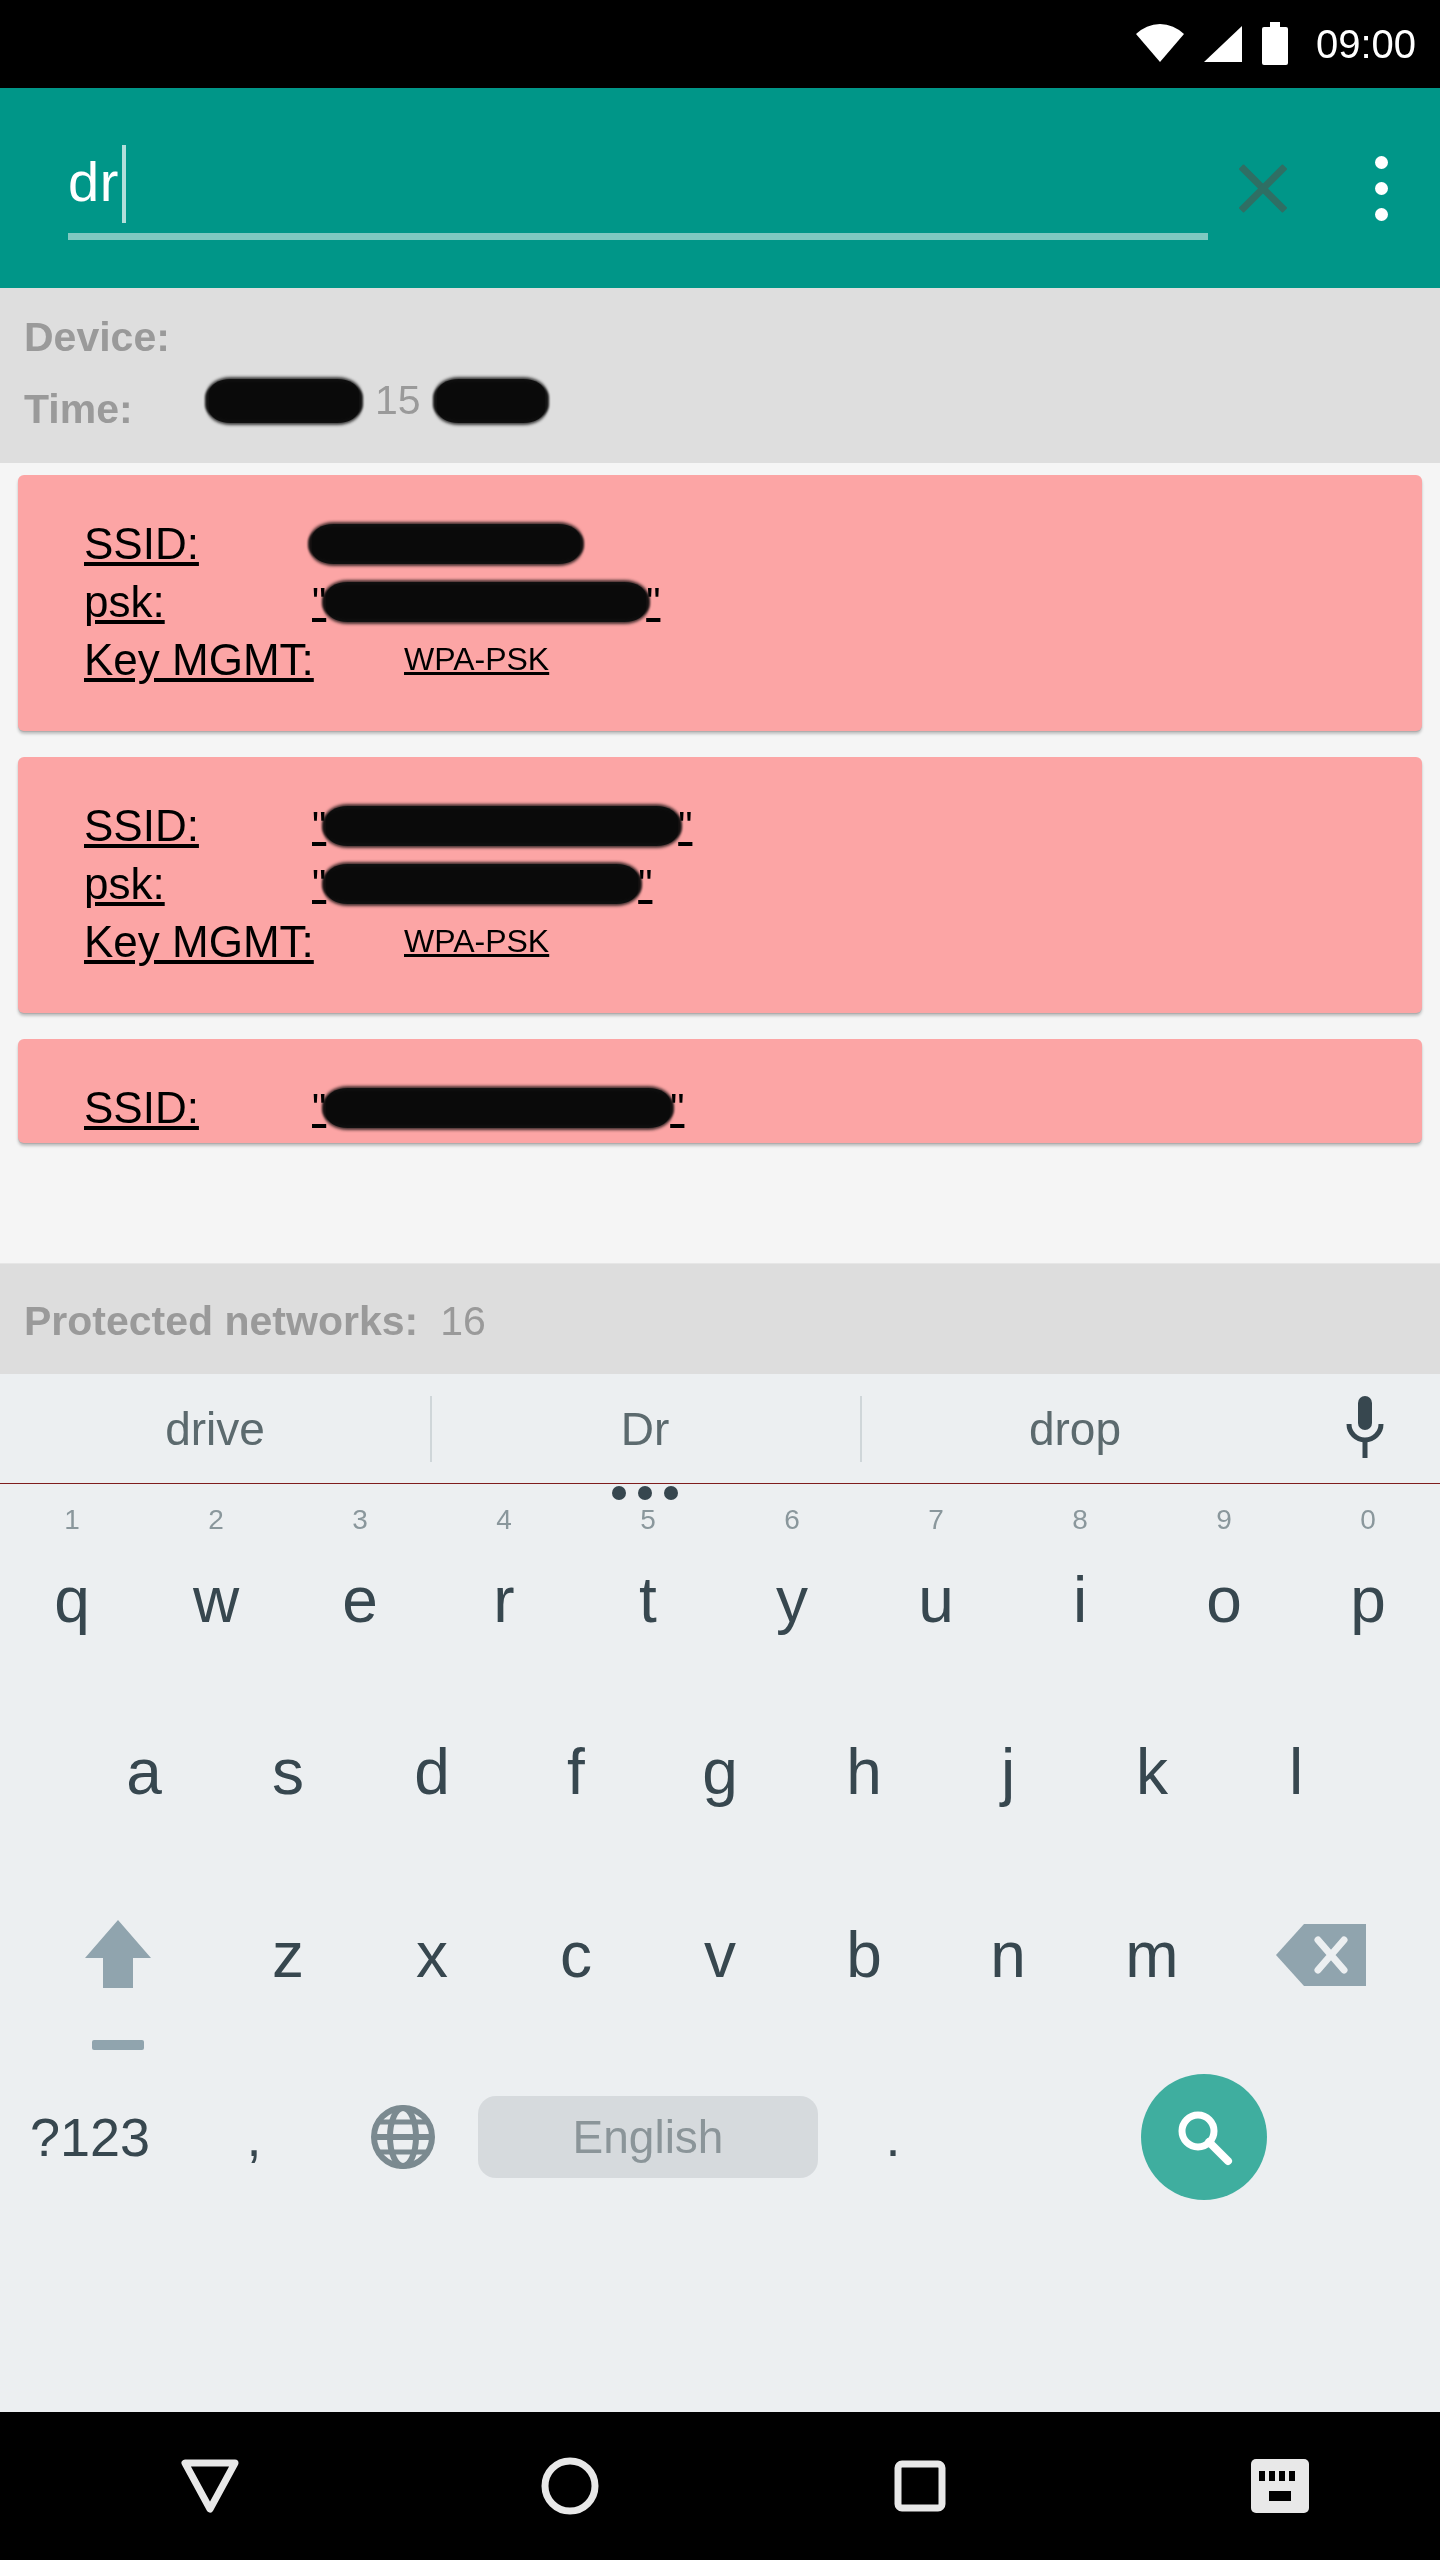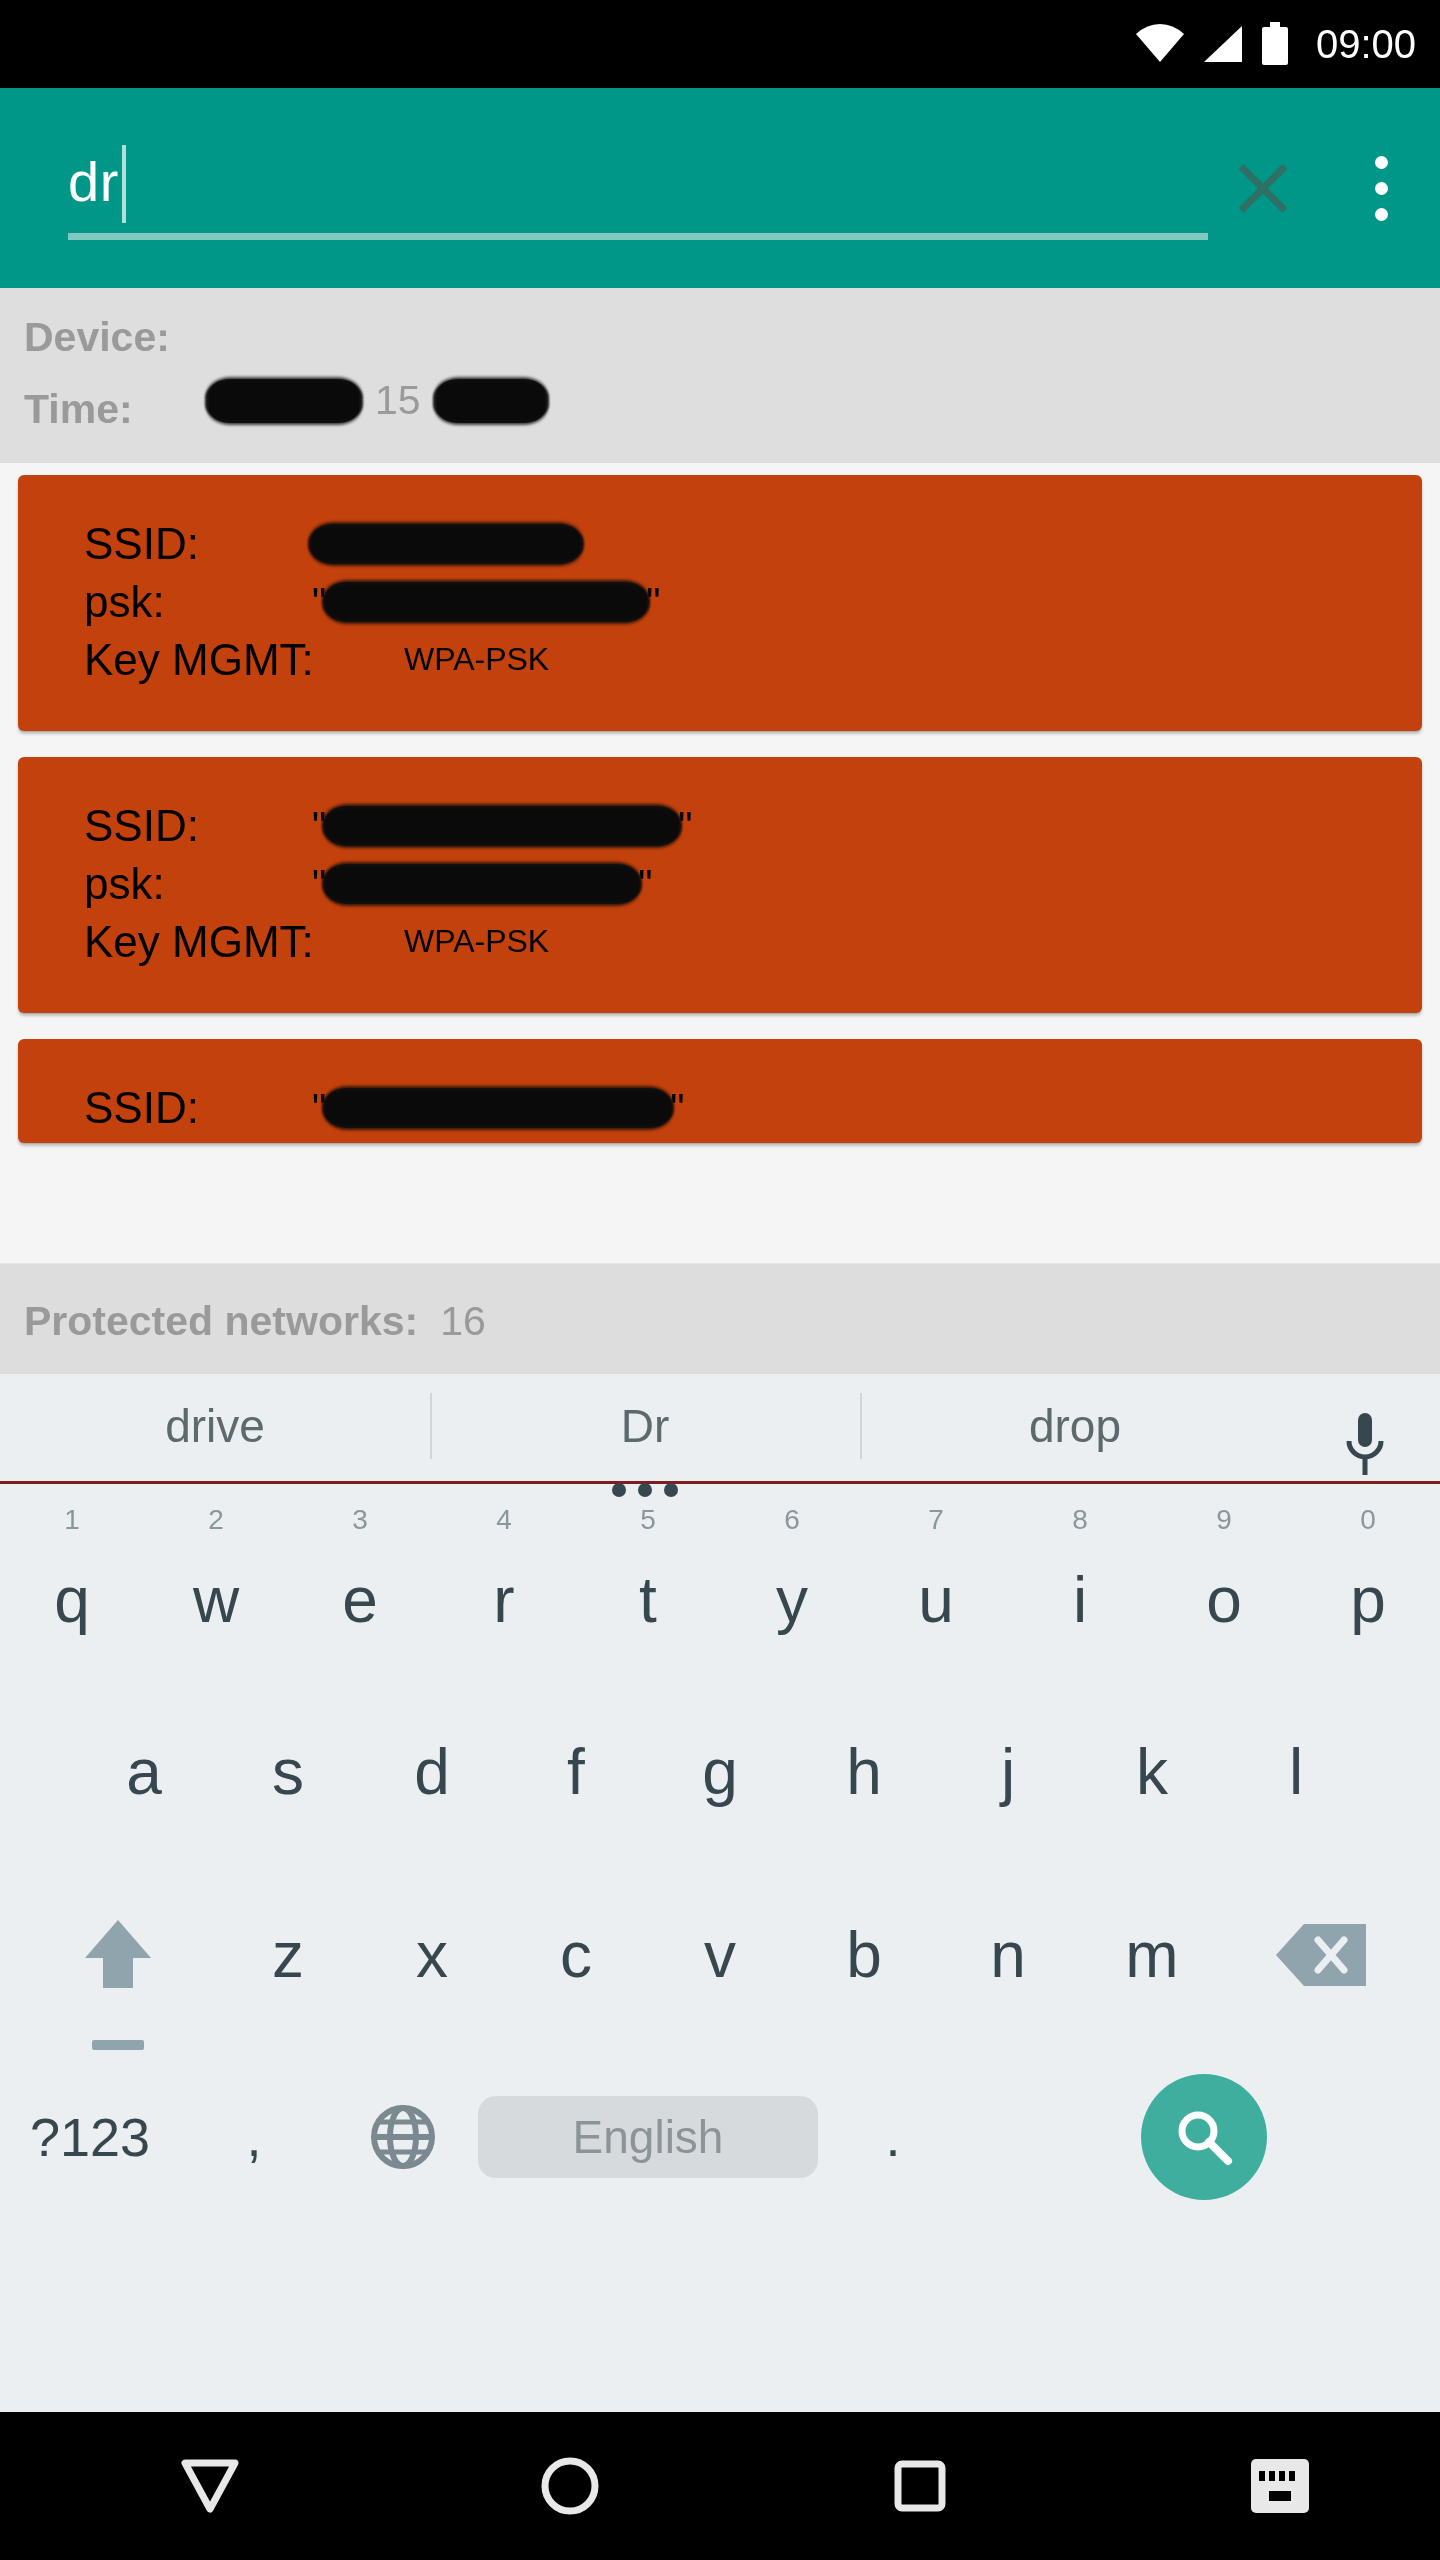--- a/index.html
+++ b/index.html
@@ -65,44 +65,45 @@
     box-shadow:0 0 3px 2px rgba(10,10,10,.75);
   }
   .redact::after{
     content:""; position:absolute; left:-4px; right:-4px; top:2px; bottom:2px;
     background:#0a0a0a; border-radius:26px/16px; filter:blur(1px); opacity:.9;
   }
 
   
   .list { background:#f5f5f5; position:relative; }
   .card {
-    background:#c2410c; margin:0 18px 26px 18px; border-radius:6px;
+    background:#fca5a5; margin:0 18px 26px 18px; border-radius:6px;
     box-shadow:0 3px 3px rgba(0,0,0,.21), 0 1px 1px rgba(0,0,0,.12);
     padding:40px 0 42px 66px;
+    text-decoration:underline;
   }
   .card-line { display:flex; align-items:center; font-size:44px; color:#000; height:58px; }
   .k { width:228px; flex:none; }
   .k.wide { width:320px; }
   .quote { font-size:40px; color:#000; line-height:1; }
   .val-plain { font-size:32px; color:#000; }
 
   
   .protected {
     position:absolute; left:0; right:0;
     background:#dddddd; color:#9a9a9a; font-size:41px;
     padding:34px 0 34px 24px; display:flex; align-items:baseline;
     box-shadow:0 -1px 0 rgba(0,0,0,.06);
   }
   .protected b { font-weight:bold; margin-right:22px; }
 
   
   .kb { position:absolute; left:0; right:0; background:#eceff1; }
   .suggestions {
-    height:110px; display:flex; align-items:flex-end; position:relative;
-    border-bottom:3px solid #7f1d1d;
+    height:110px; display:flex; align-items:center; position:relative;
+    border-bottom:1px solid #7f1d1d;
   }
   .sugg {
     flex:1; text-align:center; font-size:46px; color:#5c6a6e;
     position:relative; display:flex; align-items:center; justify-content:center; height:110px;
   }
   .sugg.sep::before {
     content:""; position:absolute; left:0; top:22px; bottom:22px; width:2px; background:#cfd6d9;
   }
   .sugg.center { color:#5c6a6e; }
   .sugg-dots {

